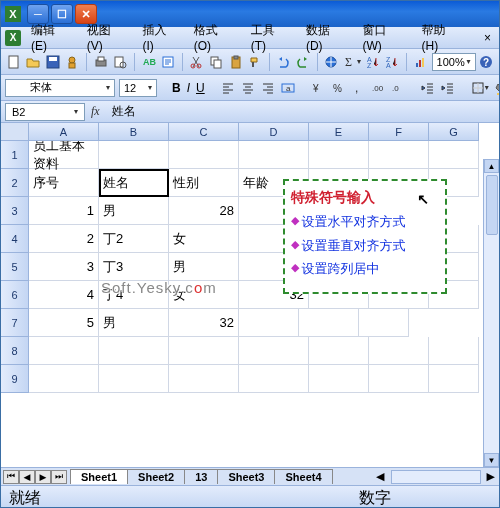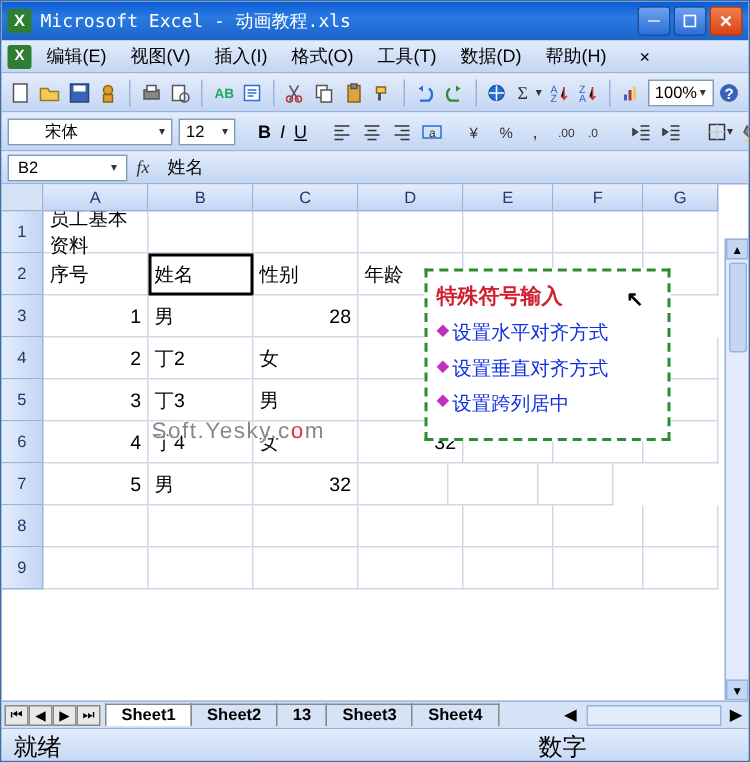--- a/index.html
+++ b/index.html
@@ -58,36 +58,36 @@
   .vsb .thumb{width:12px;height:60px;background:#c4d6f3;border:1px solid #9ab3dc;margin-top:2px;border-radius:2px;}
   .status{height:20px;background:linear-gradient(#e3ecfc,#c4d6f3);border-top:1px solid #9ab3dc;display:flex;align-items:center;padding:12px 8px;font-size:16px;justify-content:space-between;font-family:Liberation Serif, serif;}
   .status .s2{margin-right:100px;}
   svg{display:block;}
 </style>
 </head>
 <body>
 
 <div class="titlebar">
   <div class="app-icon">X</div>
-  <div class="title">Microsoft Excel - 动画教程.xls</div>
   <div class="winbtns">
     <div class="winbtn">─</div>
     <div class="winbtn">☐</div>
     <div class="winbtn close">✕</div>
   </div>
 </div>
 
 <div class="menubar">
   <div class="menu-icon">X</div>
   <div class="menu-item">编辑(E)</div>
   <div class="menu-item">视图(V)</div>
   <div class="menu-item">插入(I)</div>
   <div class="menu-item">格式(O)</div>
   <div class="menu-item">工具(T)</div>
   <div class="menu-item">数据(D)</div>
+  <div class="menu-item">窗口(W)</div>
   <div class="menu-item">帮助(H)</div>
   <div class="menu-help-x">×</div>
 </div>
 
 <div class="toolbar">
   <div class="tbtn">
       <svg width="14" height="14">
         <rect x="2" y="1" width="9" height="12" fill="#fff" stroke="#555"></rect>
       </svg>
     </div>

